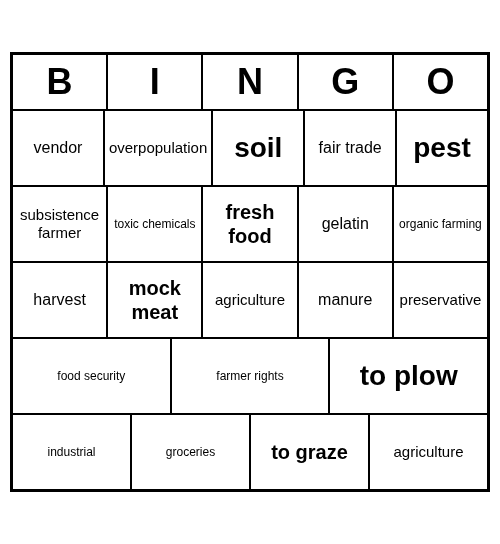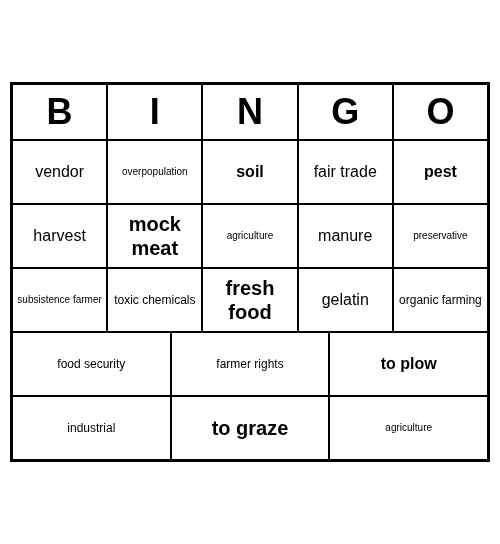--- a/index.html
+++ b/index.html
@@ -37,33 +37,33 @@
     .grid-row {
       display: flex;
     }
     .cell {
       flex: 1;
       border: 1.5px solid #000;
       display: flex;
       justify-content: center;
       align-items: center;
       text-align: center;
-      height: 64px;
+      height: 76px;
       padding: 4px;
       line-height: 1.2;
     }
     .cell-text {
       display: block;
     }
     
-    .size-xl { font-size: 16px; font-weight: bold; }
+    .size-xl { font-size: 28px; font-weight: bold; }
     .size-lg { font-size: 20px; font-weight: bold; }
     .size-md { font-size: 16px; }
     .size-sm { font-size: 12px; }
-    .size-xs { font-size: 10px; }
+    .size-xs { font-size: 15px; }
   </style>
 </head>
 <body>
 
 <div class="bingo-card">
   <div class="header-row">
   <div class="header-cell">
         <span>B</span>
       </div>
       <div class="header-cell">
@@ -92,68 +92,71 @@
         </div>
         <div class="cell">
           <span class="cell-text size-md">fair trade</span>
         </div>
         <div class="cell">
           <span class="cell-text size-xl">pest</span>
         </div>
       </div>
       <div class="grid-row">
         <div class="cell">
+          <span class="cell-text size-xs">subsistence farmer</span>
+        </div>
+        <div class="cell">
+          <span class="cell-text size-sm">toxic chemicals</span>
+        </div>
+        <div class="cell">
+          <span class="cell-text size-lg">fresh food</span>
+        </div>
+        <div class="cell">
+          <span class="cell-text size-md">gelatin</span>
+        </div>
+        <div class="cell">
+          <span class="cell-text size-sm">organic farming</span>
+        </div>
+      </div>
+      <div class="grid-row">
+        <div class="cell">
           <span class="cell-text size-md">harvest</span>
         </div>
         <div class="cell">
           <span class="cell-text size-lg">mock meat</span>
         </div>
         <div class="cell">
           <span class="cell-text size-xs">agriculture</span>
         </div>
         <div class="cell">
           <span class="cell-text size-md">manure</span>
         </div>
         <div class="cell">
           <span class="cell-text size-xs">preservative</span>
-        </div>
-      </div>
-      <div class="grid-row">
-        <div class="cell">
-          <span class="cell-text size-xs">subsistence farmer</span>
-        </div>
-        <div class="cell">
-          <span class="cell-text size-sm">toxic chemicals</span>
-        </div>
-        <div class="cell">
-          <span class="cell-text size-lg">fresh food</span>
-        </div>
-        <div class="cell">
-          <span class="cell-text size-md">gelatin</span>
-        </div>
-        <div class="cell">
-          <span class="cell-text size-sm">organic farming</span>
         </div>
       </div>
       <div class="grid-row">
         <div class="cell">
           <span class="cell-text size-sm">food security</span>
         </div>
         <div class="cell">
           <span class="cell-text size-sm">farmer rights</span>
         </div>
         <div class="cell">
           <span class="cell-text size-xl">to plow</span>
         </div>
       </div>
       <div class="grid-row">
         <div class="cell">
           <span class="cell-text size-sm">industrial</span>
         </div>
         <div class="cell">
+          <span class="cell-text size-sm">groceries</span>
+        </div>
+        <div class="cell">
           <span class="cell-text size-lg">to graze</span>
         </div>
         <div class="cell">
           <span class="cell-text size-xs">agriculture</span>
         </div>
       </div>
     </div>
 </div>
 
 </body></html>

